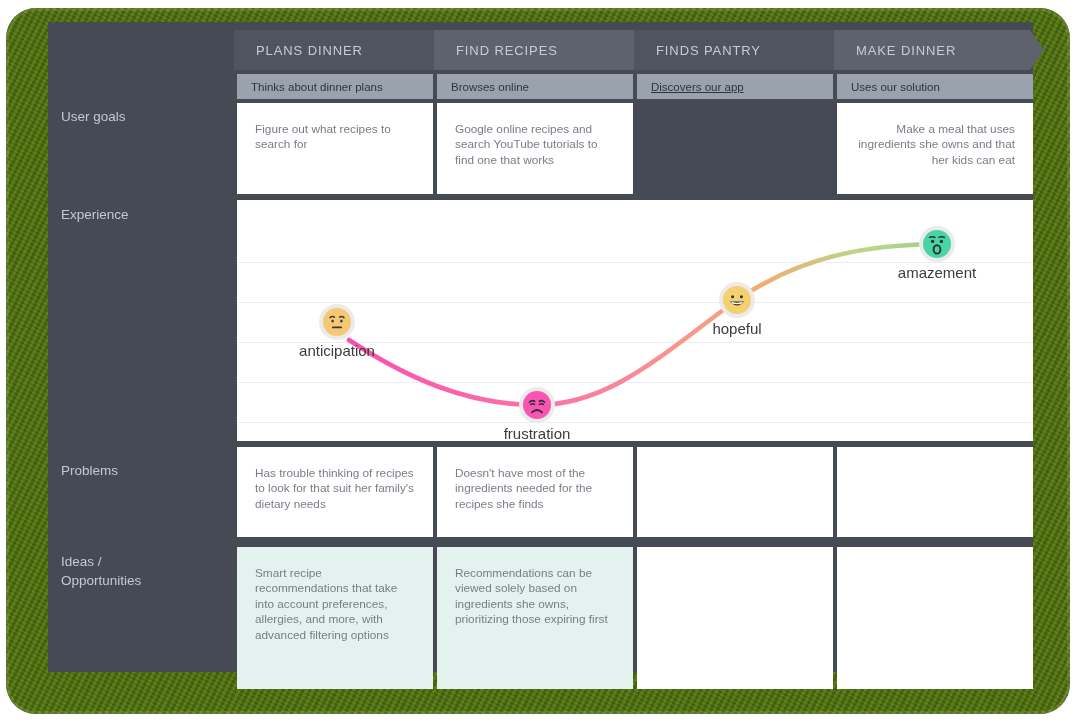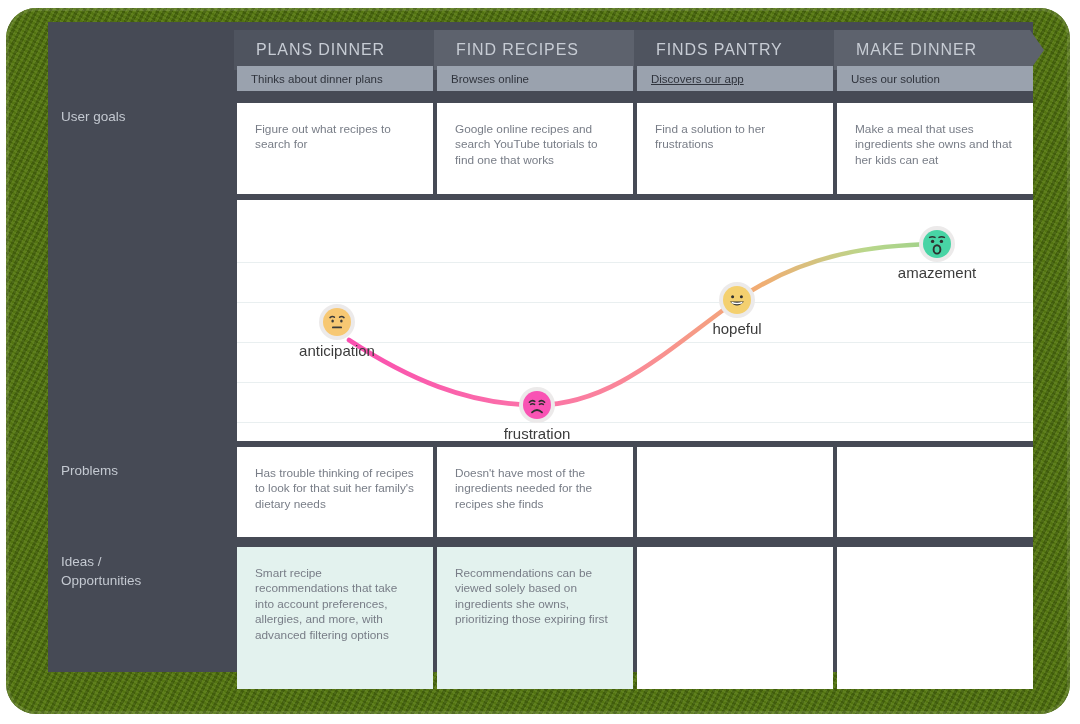--- a/index.html
+++ b/index.html
@@ -38,47 +38,47 @@
   #canvas {
     position: absolute;
     left: 48px; top: 22px;
     width: 985px; height: 650px;
     background: #464a55;
   }
 
   
   .col { position: absolute; width: 196px; }
   .c1 { left: 189px; }  .c2 { left: 389px; }
-  .c3 { left: 589px; }  .c4 { left: 789px; }
+  .c3 { left: 589px; }  .c4 { left: 789px; text-align: right; }
 
   
   .chev {
     position: absolute; top: 8px; height: 40px;
     display: flex; align-items: center;
   }
   .chev .shape {
     position: absolute; inset: 0;
     clip-path: polygon(0 0, calc(100% - 14px) 0, 100% 50%, calc(100% - 14px) 100%, 0 100%);
   }
   .chev.odd  .shape { background: #4f545f; }
   .chev.even .shape { background: #5d626d; }
   .chev .txt {
     position: relative; z-index: 2;
     padding-left: 22px;
-    font-size: 16px; letter-spacing: .9px;
+    font-size: 13px; letter-spacing: .9px;
     color: #c7ccd4;
   }
   .chev.stage1 { left: 186px; width: 214px; }
   .chev.stage2 { left: 386px; width: 214px; }
   .chev.stage3 { left: 586px; width: 214px; }
   .chev.stage4 { left: 786px; width: 210px; }
 
   
   .subbar {
-    position: absolute; top: 44px; height: 25px;
+    position: absolute; top: 52px; height: 25px;
     background: #9aa2ae;
     display: flex; align-items: center;
     padding-left: 14px;
     font-size: 11.5px; color: #30343d;
   }
   .subbar.c1 { left: 189px; } .subbar.c2 { left: 389px; }
   .subbar.c3 { left: 589px; text-decoration: underline; } .subbar.c4 { left: 789px; }
 
   
   .rowlabel {
@@ -160,29 +160,29 @@
     <div class="shape"></div>
     <div class="txt">MAKE DINNER</div>
   </div>
 
   <div class="subbar col c1">Thinks about dinner plans</div>
   <div class="subbar col c2">Browses online</div>
   <div class="subbar col c3">Discovers our app</div>
   <div class="subbar col c4">Uses our solution</div>
 
   <div class="rowlabel rl-goals">User goals</div>
+  <div class="rowlabel rl-exp">Experience</div>
   <div class="rowlabel rl-prob">Problems</div>
   <div class="rowlabel rl-ideas">
     <div>Ideas /</div>
     <div>Opportunities</div>
   </div>
 
   <div class="card goals col c1">Figure out what recipes to search for</div>
   <div class="card goals col c2">Google online recipes and search YouTube tutorials to find one that works</div>
-  <div class="card goals col c3">Find a solution to her frustrations</div>
   <div class="card goals col c4">Make a meal that uses ingredients she owns and that her kids can eat</div>
 
   <div id="chart">
     <div class="gridline" style="top:62px"></div>
     <div class="gridline" style="top:102px"></div>
     <div class="gridline" style="top:142px"></div>
     <div class="gridline" style="top:182px"></div>
     <div class="gridline" style="top:222px"></div>
 
     <svg width="796" height="241" viewBox="0 0 796 241">

